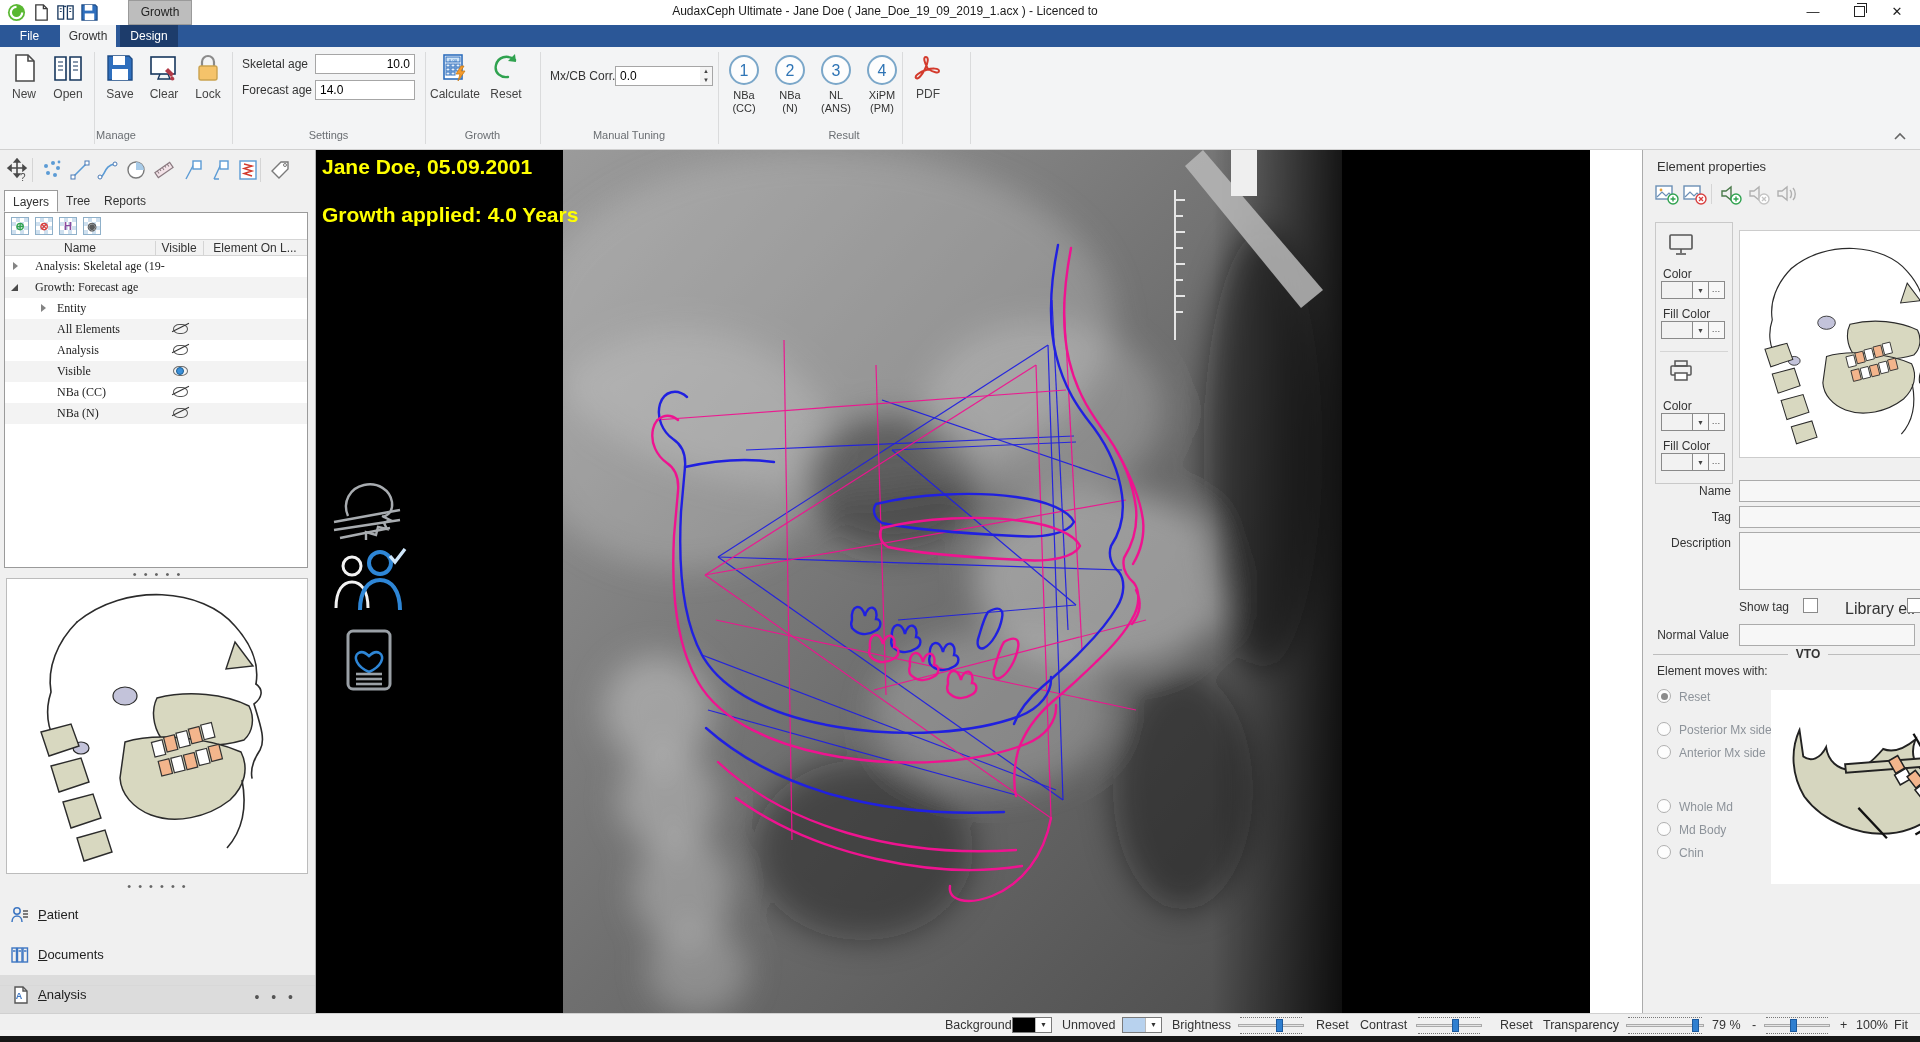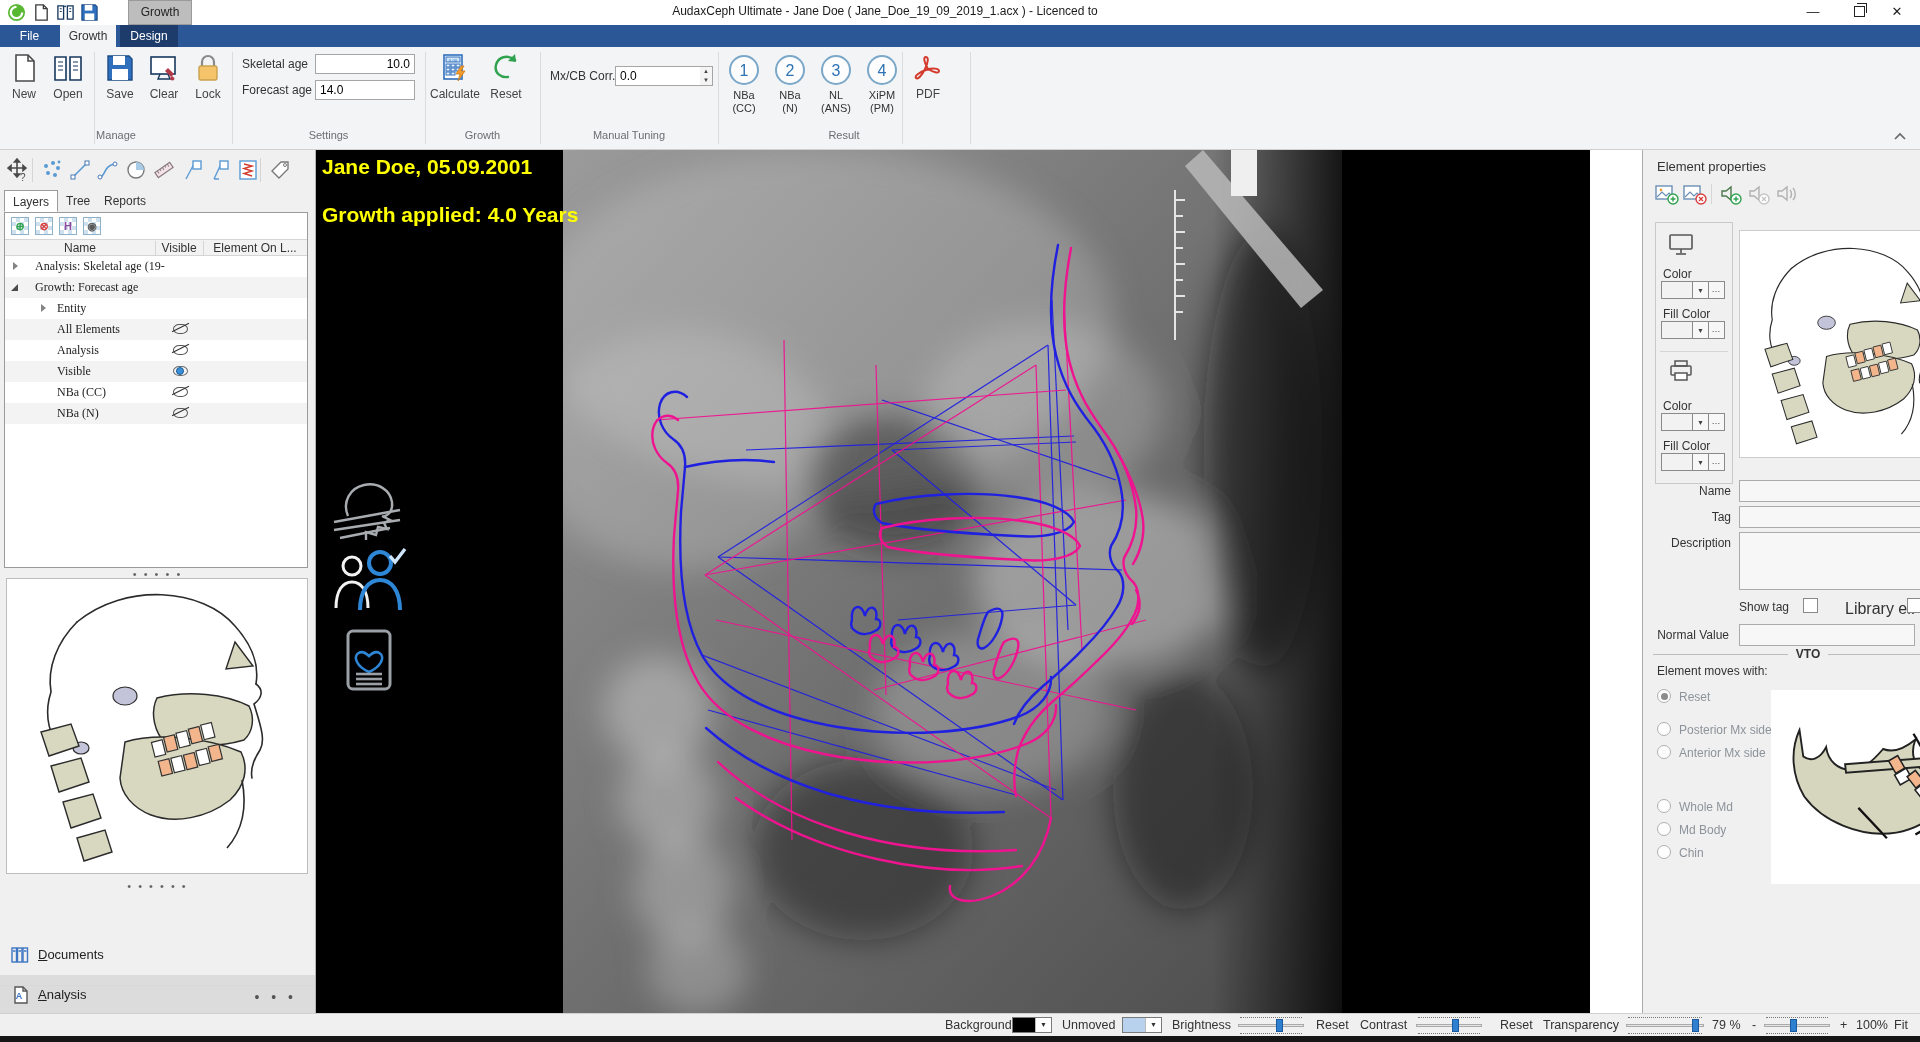--- a/index.html
+++ b/index.html
@@ -437,20 +437,28 @@
     </div>
     <div class="abs splitdots" style="top:420px">• • • • •</div>
 
     <div class="abs" id="thumbbox">
       <svg width="300" height="292" viewBox="0 0 300 290">
           <use href="#skull-art"></use>
         </svg>
     </div>
     <div class="abs splitdots" style="top:732px">• • • • • •</div>
 
+    <div class="abs navitem" style="top:745px">
+      <svg class="nic" viewBox="0 0 20 20">
+          <circle cx="7" cy="6" r="3.2" fill="none" stroke="#3d76c2" stroke-width="1.5"></circle>
+          <path d="M2,17 c0,-4 2.5,-6 5,-6 c2.5,0 5,2 5,6" fill="none" stroke="#3d76c2" stroke-width="1.5"></path>
+          <path d="M13,6 h5 M13,9 h5 M13,12 h5" stroke="#555" stroke-width="1.4"></path>
+        </svg>
+      <span class="nlabel"><span></span><span class="accel">P</span><span>atient</span></span>
+    </div>
     <div class="abs navitem" style="top:785px">
       <svg class="nic" viewBox="0 0 20 20">
           <g fill="none" stroke="#3d76c2" stroke-width="1.4">
             <rect x="2" y="3" width="4.5" height="14"></rect>
             <rect x="7.5" y="3" width="4.5" height="14"></rect>
             <rect x="13" y="3" width="4.5" height="14"></rect>
             <path d="M3,6 h2.5 M8.5,6 h2.5 M14,6 h2.5"></path>
           </g>
         </svg>
       <span class="nlabel"><span></span><span class="accel">D</span><span>ocuments</span></span>

